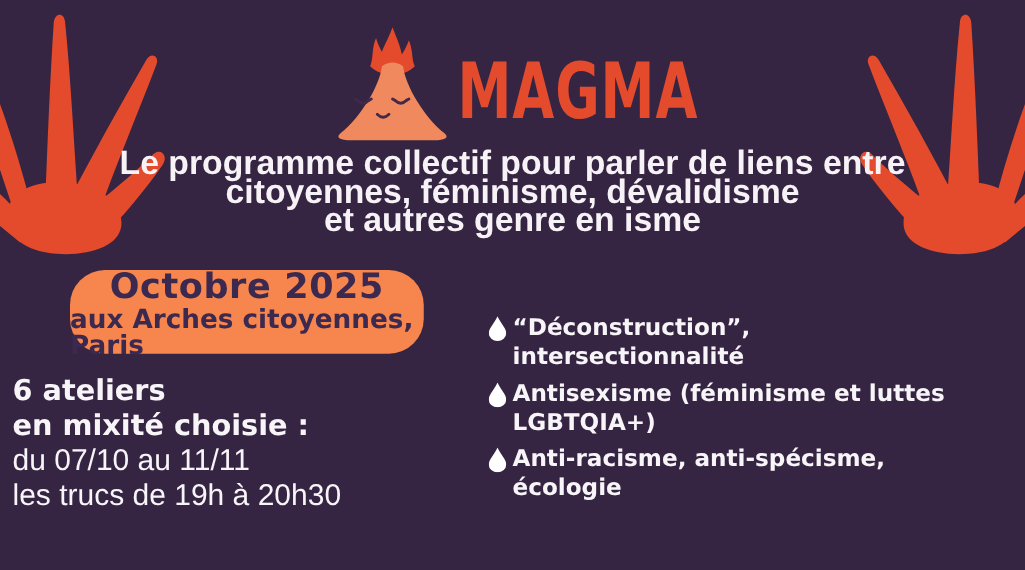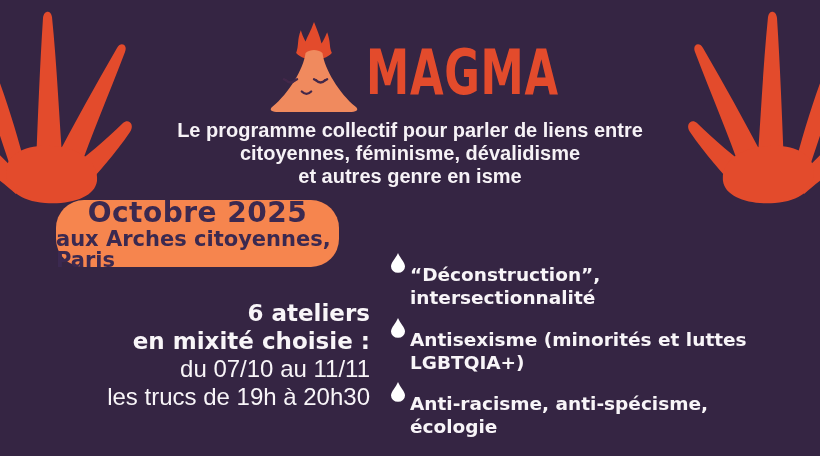--- a/index.html
+++ b/index.html
@@ -19,47 +19,47 @@
     position:absolute;left:366px;top:42px;
     font-size:62px;font-weight:900;color:#e34b2c;
     letter-spacing:1px;line-height:62px;white-space:nowrap;
     transform:scaleX(0.70);transform-origin:left center;
   }
   
   .tagline{
     position:absolute;left:0;top:119px;width:820px;
     text-align:center;color:#f6f2f6;
     font-family:"Liberation Sans",sans-serif;
-    font-size:20px;font-weight:700;line-height:23px;
+    font-size:27px;font-weight:700;line-height:23px;
   }
   
   .date-box{
-    position:absolute;left:56px;top:200px;width:283px;height:67px;
+    position:absolute;left:56px;top:216px;width:283px;height:67px;
     background:#f6854e;border-radius:28px;
     display:flex;flex-direction:column;align-items:center;justify-content:center;
     color:#3b2950;
   }
   .date-box .date{font-size:28px;font-weight:900;line-height:32px;letter-spacing:0.5px;}
   .date-box .venue{font-size:21px;font-weight:900;line-height:21px;}
   
   .details{
     position:absolute;left:10px;top:300px;width:360px;
-    text-align:right;color:#f8f5f8;
+    text-align:left;color:#f8f5f8;
   }
   .details .b{font-size:23px;font-weight:900;line-height:27.5px;}
   .details .r{font-family:"Liberation Sans",sans-serif;font-size:24px;font-weight:400;line-height:27.5px;}
   
   .topics{position:absolute;left:391px;top:251px;width:410px;}
   .topic{
     display:flex;align-items:flex-start;gap:5px;
     margin-bottom:6.5px;color:#f8f5f8;
     font-size:18.5px;font-weight:700;line-height:23px;
   }
   .topic svg{flex:0 0 auto;margin-top:2px;}
-  .topic span{max-width:372px;display:inline-block;margin-top:12px;}
+  .topic span{max-width:372px;display:inline-block;}
 </style>
 </head>
 <body>
 
 <div class="poster">
 
   <svg class="splash left" viewBox="0 0 142 200" aria-hidden="true">
     <g fill="#e34b2c">
       <path d="M40,160 C42,108 44,58 47,12 C48,4 55,4 56,11 C61,60 63,110 67,162 Z"></path>
       <path d="M58,156 C78,118 99,80 121,42 C125,35 132,39 129,46 C113,88 95,130 82,168 Z"></path>
@@ -121,21 +121,21 @@
     <div class="topic">
       <svg width="14" height="20" viewBox="0 0 14 20" aria-hidden="true">
           <path fill="#ffffff" d="M7,0 C9,5 14,9.5 14,13.5 A7,6.3 0 1 1 0,13.5 C0,9.5 5,5 7,0 Z"></path>
         </svg>
       <span>“Déconstruction”, intersectionnalité</span>
     </div>
     <div class="topic">
       <svg width="14" height="20" viewBox="0 0 14 20" aria-hidden="true">
           <path fill="#ffffff" d="M7,0 C9,5 14,9.5 14,13.5 A7,6.3 0 1 1 0,13.5 C0,9.5 5,5 7,0 Z"></path>
         </svg>
-      <span>Antisexisme (minorités et luttes LGBTQIA+)</span>
+      <span>Antisexisme (féminisme et luttes LGBTQIA+)</span>
     </div>
     <div class="topic">
       <svg width="14" height="20" viewBox="0 0 14 20" aria-hidden="true">
           <path fill="#ffffff" d="M7,0 C9,5 14,9.5 14,13.5 A7,6.3 0 1 1 0,13.5 C0,9.5 5,5 7,0 Z"></path>
         </svg>
       <span>Anti-racisme, anti-spécisme, écologie</span>
     </div>
 
   </div>
 

